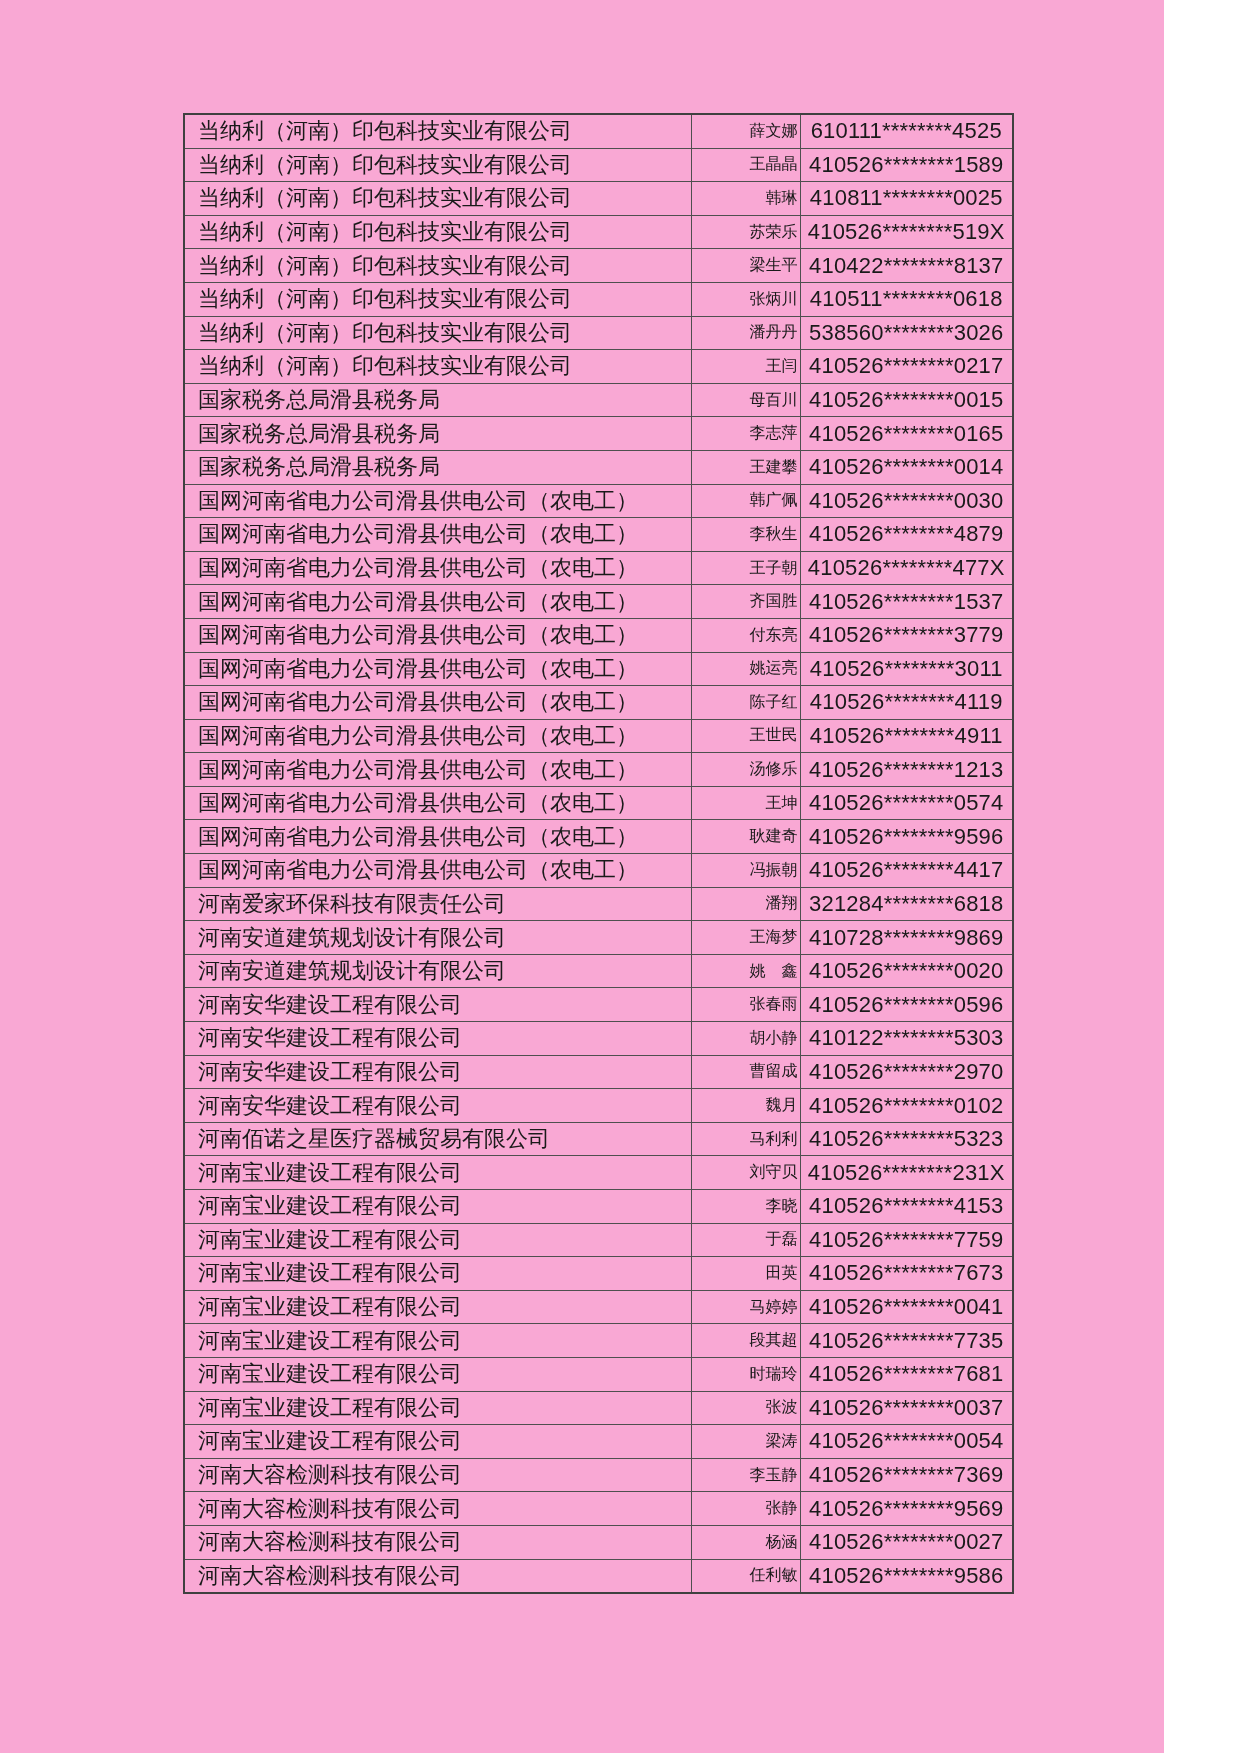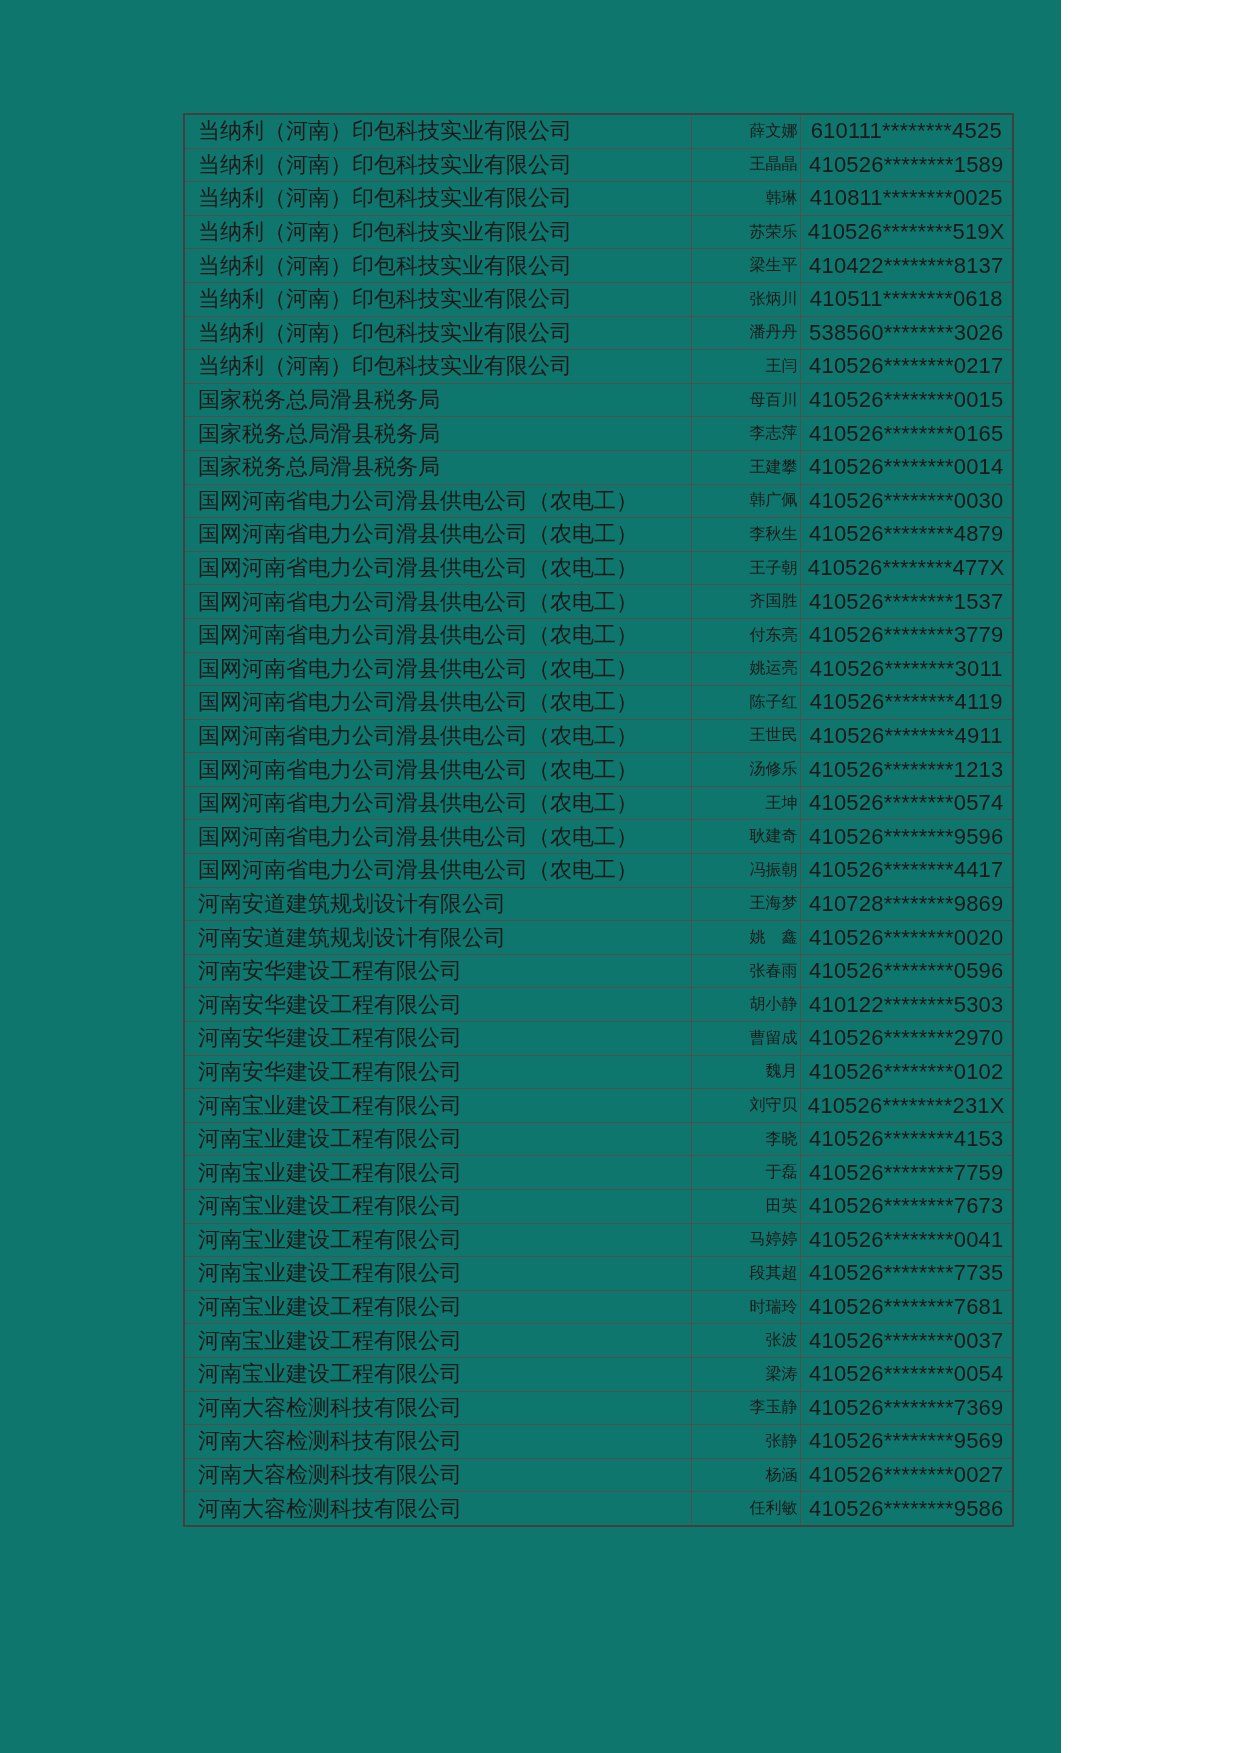--- a/index.html
+++ b/index.html
@@ -2,23 +2,23 @@
 <html><head>
 <meta charset="utf-8">
 <style>
   html, body {
     margin: 0;
     padding: 0;
     background: #ffffff;
   }
   .page {
     position: relative;
-    width: 1061px;
+    width: 1164px;
     height: 1753px;
-    background: #0f766e;
+    background: #f9a8d4;
     overflow: hidden;
     text-decoration: underline;
   }
   table.roster {
     position: absolute;
     left: 183px;
     top: 113px;
     width: 829px;
     border-collapse: collapse;
     table-layout: fixed;
@@ -175,20 +175,25 @@
     <td class="col-company">国网河南省电力公司滑县供电公司（农电工）</td>
     <td class="col-name">耿建奇</td>
     <td class="col-id">410526********9596</td>
   </tr>
         <tr>
     <td class="col-company">国网河南省电力公司滑县供电公司（农电工）</td>
     <td class="col-name">冯振朝</td>
     <td class="col-id">410526********4417</td>
   </tr>
         <tr>
+    <td class="col-company">河南爱家环保科技有限责任公司</td>
+    <td class="col-name">潘翔</td>
+    <td class="col-id">321284********6818</td>
+  </tr>
+        <tr>
     <td class="col-company">河南安道建筑规划设计有限公司</td>
     <td class="col-name">王海梦</td>
     <td class="col-id">410728********9869</td>
   </tr>
         <tr>
     <td class="col-company">河南安道建筑规划设计有限公司</td>
     <td class="col-name">姚　鑫</td>
     <td class="col-id">410526********0020</td>
   </tr>
         <tr>
@@ -203,20 +208,25 @@
   </tr>
         <tr>
     <td class="col-company">河南安华建设工程有限公司</td>
     <td class="col-name">曹留成</td>
     <td class="col-id">410526********2970</td>
   </tr>
         <tr>
     <td class="col-company">河南安华建设工程有限公司</td>
     <td class="col-name">魏月</td>
     <td class="col-id">410526********0102</td>
+  </tr>
+        <tr>
+    <td class="col-company">河南佰诺之星医疗器械贸易有限公司</td>
+    <td class="col-name">马利利</td>
+    <td class="col-id">410526********5323</td>
   </tr>
         <tr>
     <td class="col-company">河南宝业建设工程有限公司</td>
     <td class="col-name">刘守贝</td>
     <td class="col-id">410526********231X</td>
   </tr>
         <tr>
     <td class="col-company">河南宝业建设工程有限公司</td>
     <td class="col-name">李晓</td>
     <td class="col-id">410526********4153</td>

